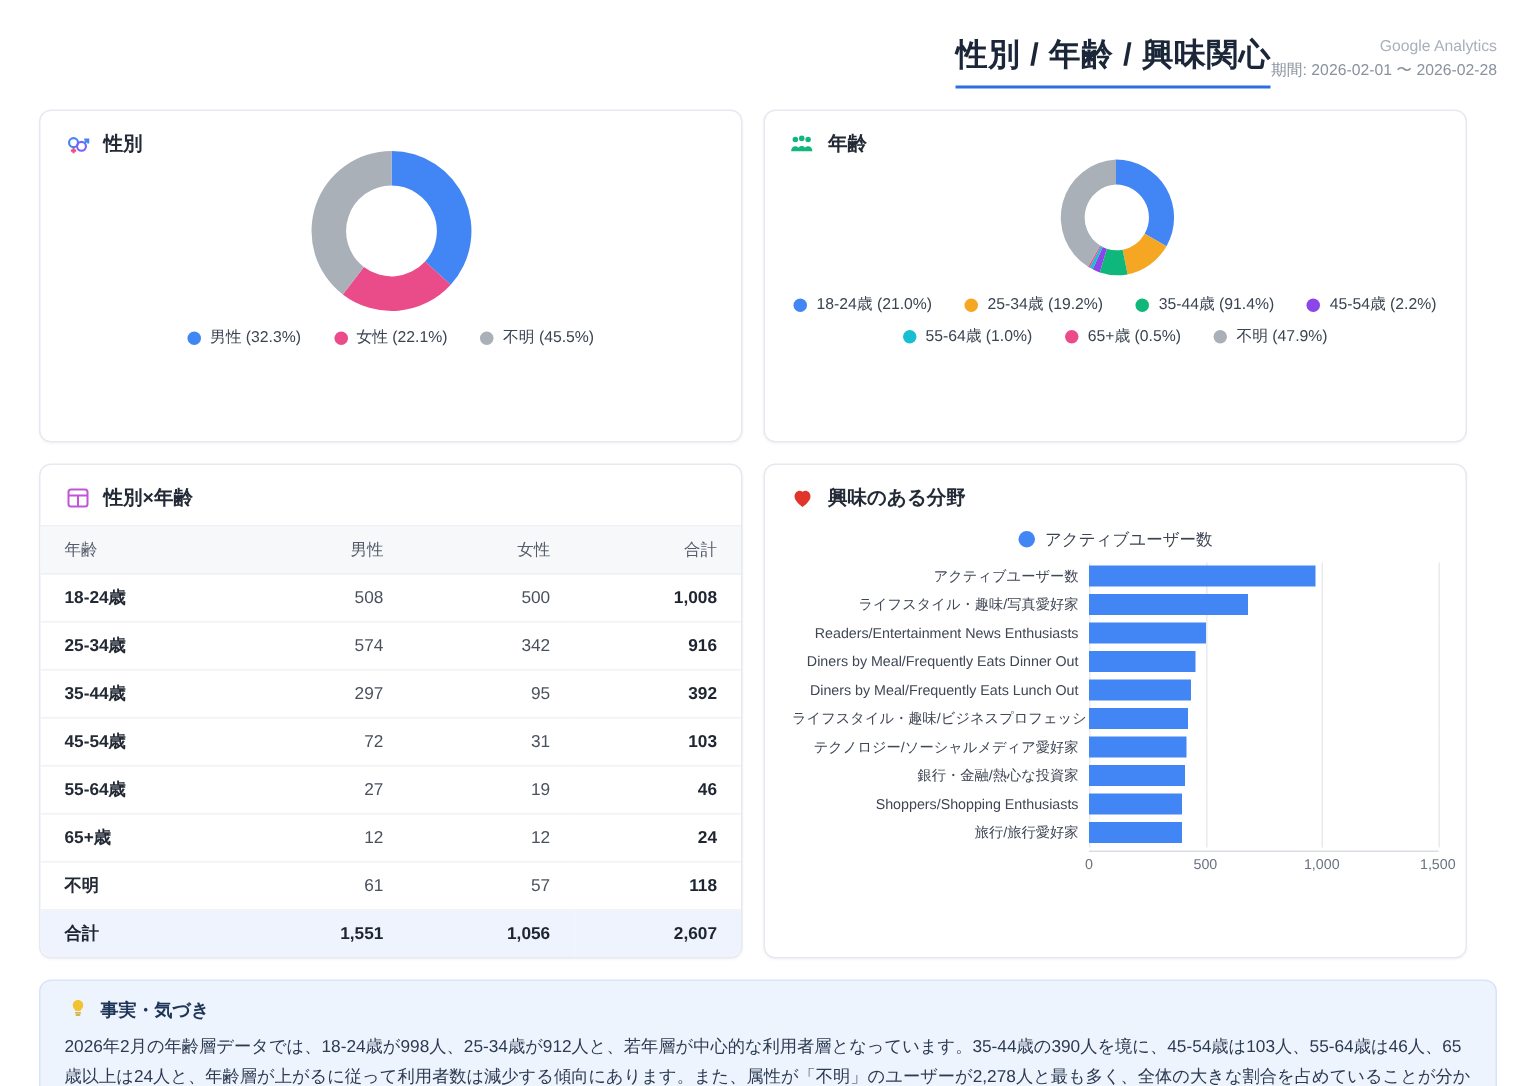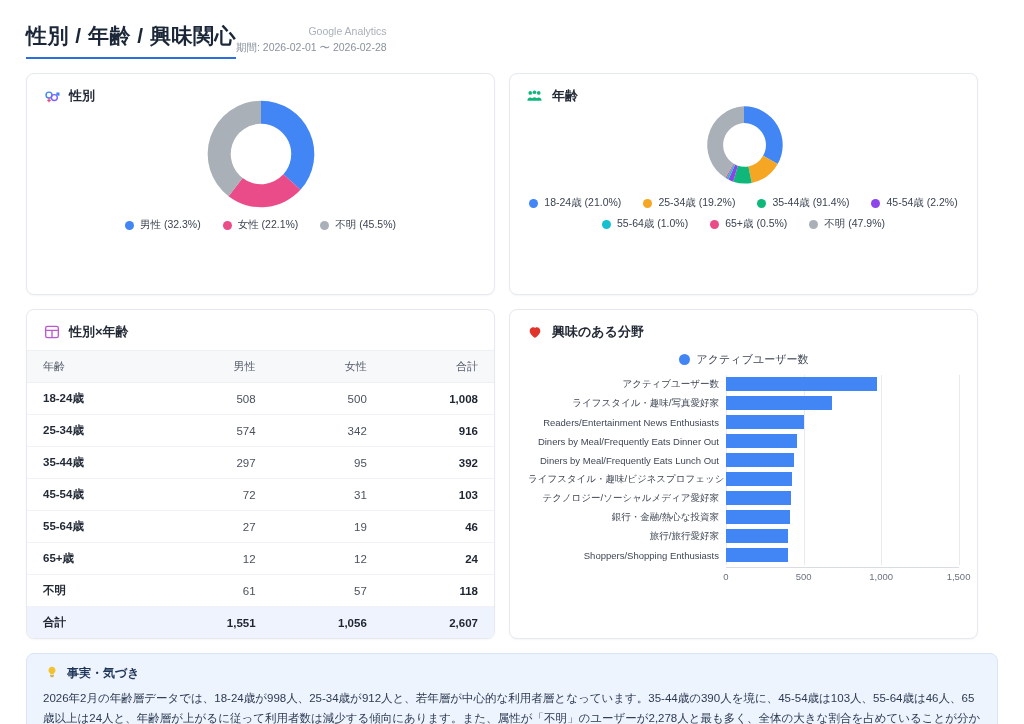--- a/index.html
+++ b/index.html
@@ -10,21 +10,21 @@
     font-family: "Liberation Sans", sans-serif;
     color: #1f2430;
   }
   .page {
     width: 1024px; height: 724px;
     position: relative;
     padding: 22px 26px 10px 26px;
   }
   
   .header {
-    display: flex; align-items: flex-start; justify-content: flex-start;
+    display: flex; align-items: flex-start; justify-content: flex-end;
   }
   .title {
     font-size: 21px; font-weight: bold; color: #1b2738;
     border-bottom: 2px solid #2d6fe0;
     padding-bottom: 7px;
     display: inline-block;
     letter-spacing: .5px;
   }
   .header-right {
     text-align: right; line-height: 1.5; padding-top: 2px;
@@ -412,33 +412,33 @@
             <div class="grid-lines">
               <div class="grid-line" style="left:0%"></div>
                 <div class="grid-line" style="left:33.3%"></div>
                 <div class="grid-line" style="left:66.6%"></div>
                 <div class="grid-line" style="left:99.8%"></div>
             </div>
             <div class="bar-fill" style="width:27.3%"></div>
           </div>
         </div>
         <div class="bar-row">
+          <div class="bar-label">Shoppers/Shopping Enthusiasts</div>
+          <div class="bar-track">
+            <div class="grid-lines">
+              <div class="grid-line" style="left:0%"></div>
+                <div class="grid-line" style="left:33.3%"></div>
+                <div class="grid-line" style="left:66.6%"></div>
+                <div class="grid-line" style="left:99.8%"></div>
+            </div>
+            <div class="bar-fill" style="width:26.7%"></div>
+          </div>
+        </div>
+        <div class="bar-row">
           <div class="bar-label">旅行/旅行愛好家</div>
-          <div class="bar-track">
-            <div class="grid-lines">
-              <div class="grid-line" style="left:0%"></div>
-                <div class="grid-line" style="left:33.3%"></div>
-                <div class="grid-line" style="left:66.6%"></div>
-                <div class="grid-line" style="left:99.8%"></div>
-            </div>
-            <div class="bar-fill" style="width:26.7%"></div>
-          </div>
-        </div>
-        <div class="bar-row">
-          <div class="bar-label">Shoppers/Shopping Enthusiasts</div>
           <div class="bar-track">
             <div class="grid-lines">
               <div class="grid-line" style="left:0%"></div>
                 <div class="grid-line" style="left:33.3%"></div>
                 <div class="grid-line" style="left:66.6%"></div>
                 <div class="grid-line" style="left:99.8%"></div>
             </div>
             <div class="bar-fill" style="width:26.7%"></div>
           </div>
         </div>

